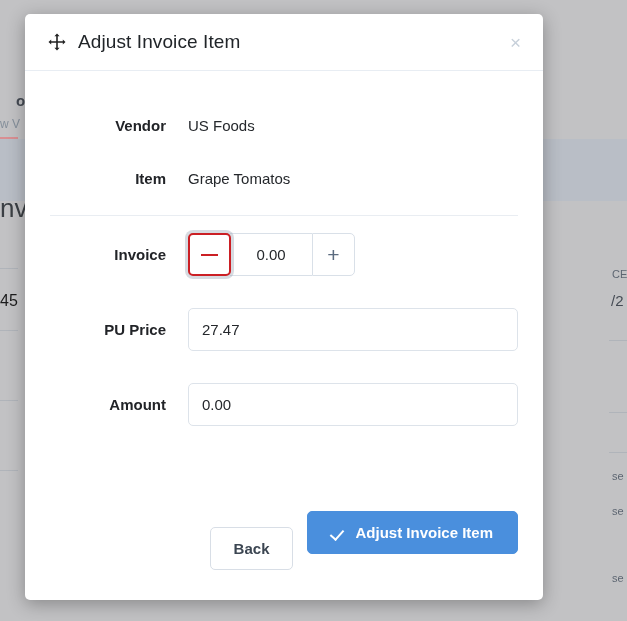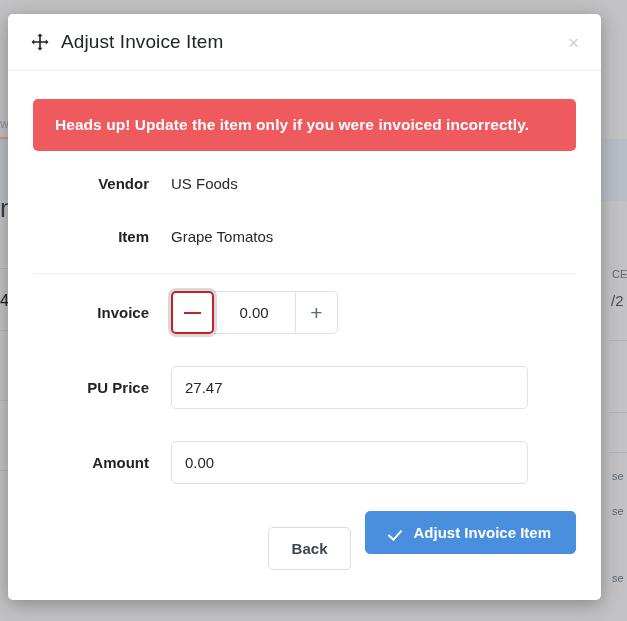--- a/index.html
+++ b/index.html
@@ -44,23 +44,23 @@
   }
   .bg-redline {
     position: absolute;
     height: 2px;
     background: #d98f92;
   }
 
   
   .modal {
     position: absolute;
-    left: 8px;
+    left: 25px;
     top: 14px;
-    width: 593px;
+    width: 518px;
     height: 586px;
     background: #ffffff;
     border-radius: 5px;
     box-shadow: 0 4px 18px rgba(0,0,0,.30);
     display: flex;
     flex-direction: column;
   }
 
   .modal-header {
     height: 57px;
@@ -317,21 +317,20 @@
       <svg width="18" height="18" viewBox="0 0 18 18" aria-hidden="true">
         <path fill="currentColor" d="M9 0.5 L11.6 3.2 H9.8 V8.2 H14.8 V6.4 L17.5 9 L14.8 11.6 V9.8 H9.8 V14.8 H11.6 L9 17.5 L6.4 14.8 H8.2 V9.8 H3.2 V11.6 L0.5 9 L3.2 6.4 V8.2 H8.2 V3.2 H6.4 Z"></path>
       </svg>
     </span>
     <span class="modal-title">Adjust Invoice Item</span>
     <button class="close-btn">×</button>
   </div>
 
   <div class="modal-body">
 
-    <div class="alert">Heads up! Update the item only if you were invoiced incorrectly.</div>
 
     <div class="form-row">
       <div class="form-label">Vendor</div>
       <div class="form-static">US Foods</div>
     </div>
 
     <div class="form-row">
       <div class="form-label">Item</div>
       <div class="form-static">Grape Tomatos</div>
     </div>

